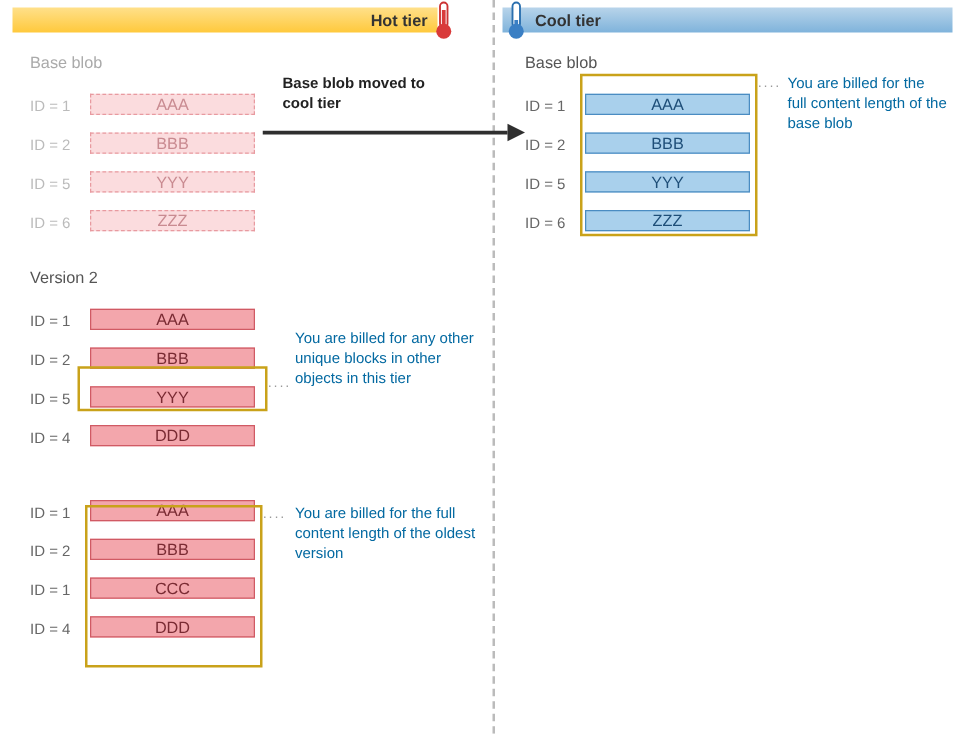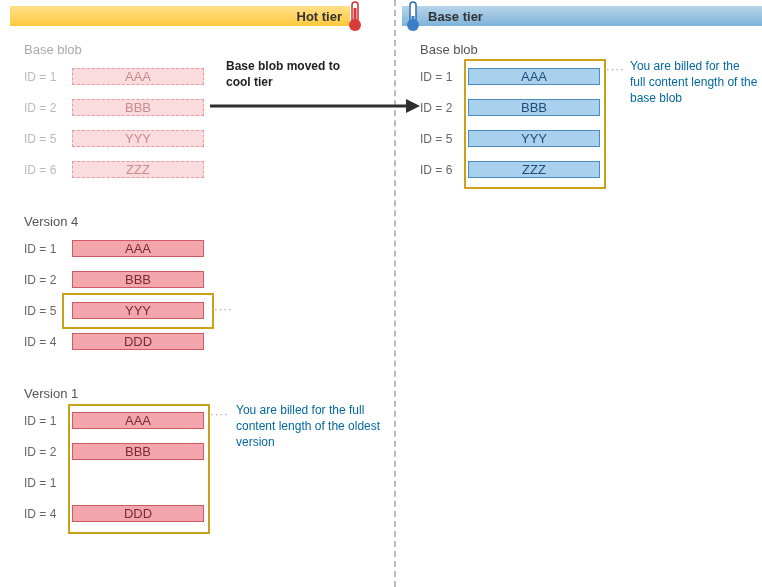--- a/index.html
+++ b/index.html
@@ -13,21 +13,21 @@
 .thermo.hot{left:346px}
 .thermo.cool{left:404px}
 
 
 .divider{position:absolute;left:394px;top:0;height:587px;border-left:2px dashed #bbb}
 
 
 .tbl{position:absolute}
 .tbl .title{text-align:left;font-size:13px;color:#555;margin-bottom:4px}
 .tbl.ghost .title{color:#aaa}
-.row{display:flex;align-items:center;height:31px}
+.row{display:flex;align-items:flex-end;height:31px}
 .row .idcell{width:48px;display:flex;align-items:center;color:#666;font-size:12px}
 .tbl.ghost .idcell{color:#bbb}
 .row .block{width:130px;display:flex;align-items:center;justify-content:center;font-size:13px}
 .tbl.hot .block{background:#f3a6ac;border:1px solid #d05a64;color:#7a2b33;margin-top:-1px}
 .tbl.ghost .block{background:#fbdcde;border:1px dashed #e89aa0;color:#c98b91;margin-top:-1px}
 .tbl.cool .block{background:#a9d0ec;border:1px solid #4a8cc2;color:#1e4e78;margin-top:-1px}
 
 
 .hl{position:absolute;border:2px solid #c9a21a;pointer-events:none}
 .dots{position:absolute;color:#999;font-size:11px;letter-spacing:1px}
@@ -47,21 +47,21 @@
   <div class="tier-bar hot">
     <span>Hot tier</span>
   </div>
   <svg class="thermo hot" width="18" height="32">
     <rect x="6" y="2" width="6" height="20" rx="3" fill="#fff" stroke="#c33" stroke-width="1.5"></rect>
     <circle cx="9" cy="25" r="6" fill="#d93a3a"></circle>
     <rect x="7.5" y="8" width="3" height="15" fill="#d93a3a"></rect>
   </svg>
 
   <div class="tier-bar cool">
-    <span>Base tier</span>
+    <span>Cool tier</span>
   </div>
   <svg class="thermo cool" width="18" height="32">
     <rect x="6" y="2" width="6" height="20" rx="3" fill="#fff" stroke="#2a6fae" stroke-width="1.5"></rect>
     <circle cx="9" cy="25" r="6" fill="#3a7fc4"></circle>
     <rect x="7.5" y="16" width="3" height="8" fill="#3a7fc4"></rect>
   </svg>
 
   <div class="divider"></div>
 
   <div class="tbl ghost" style="left:24px;top:42px">
@@ -78,53 +78,54 @@
         <div class="idcell">ID = 5</div>
         <div class="block">YYY</div>
       </div>
     <div class="row">
         <div class="idcell">ID = 6</div>
         <div class="block">ZZZ</div>
       </div>
   </div>
 
   <div class="tbl hot" style="left:24px;top:214px">
-    <div class="title">Version 4</div>
+    <div class="title">Version 2</div>
     <div class="row">
         <div class="idcell">ID = 1</div>
         <div class="block">AAA</div>
       </div>
     <div class="row">
         <div class="idcell">ID = 2</div>
         <div class="block">BBB</div>
       </div>
     <div class="row">
         <div class="idcell">ID = 5</div>
         <div class="block">YYY</div>
       </div>
     <div class="row">
         <div class="idcell">ID = 4</div>
         <div class="block">DDD</div>
       </div>
   </div>
   <div class="hl" style="left:62px;top:293px;width:148px;height:32px"></div>
   <div class="dots" style="left:214px;top:303px">····</div>
+  <div class="anno" style="left:236px;top:262px">You are billed for any other unique blocks in other objects in this tier</div>
 
   <div class="tbl hot" style="left:24px;top:386px">
-    <div class="title">Version 1</div>
     <div class="row">
         <div class="idcell">ID = 1</div>
         <div class="block">AAA</div>
       </div>
     <div class="row">
         <div class="idcell">ID = 2</div>
         <div class="block">BBB</div>
       </div>
     <div class="row">
         <div class="idcell">ID = 1</div>
+        <div class="block">CCC</div>
       </div>
     <div class="row">
         <div class="idcell">ID = 4</div>
         <div class="block">DDD</div>
       </div>
   </div>
   <div class="hl" style="left:68px;top:404px;width:138px;height:126px"></div>
   <div class="dots" style="left:210px;top:408px">····</div>
   <div class="anno" style="left:236px;top:402px">You are billed for the full content length of the oldest version</div>
 

